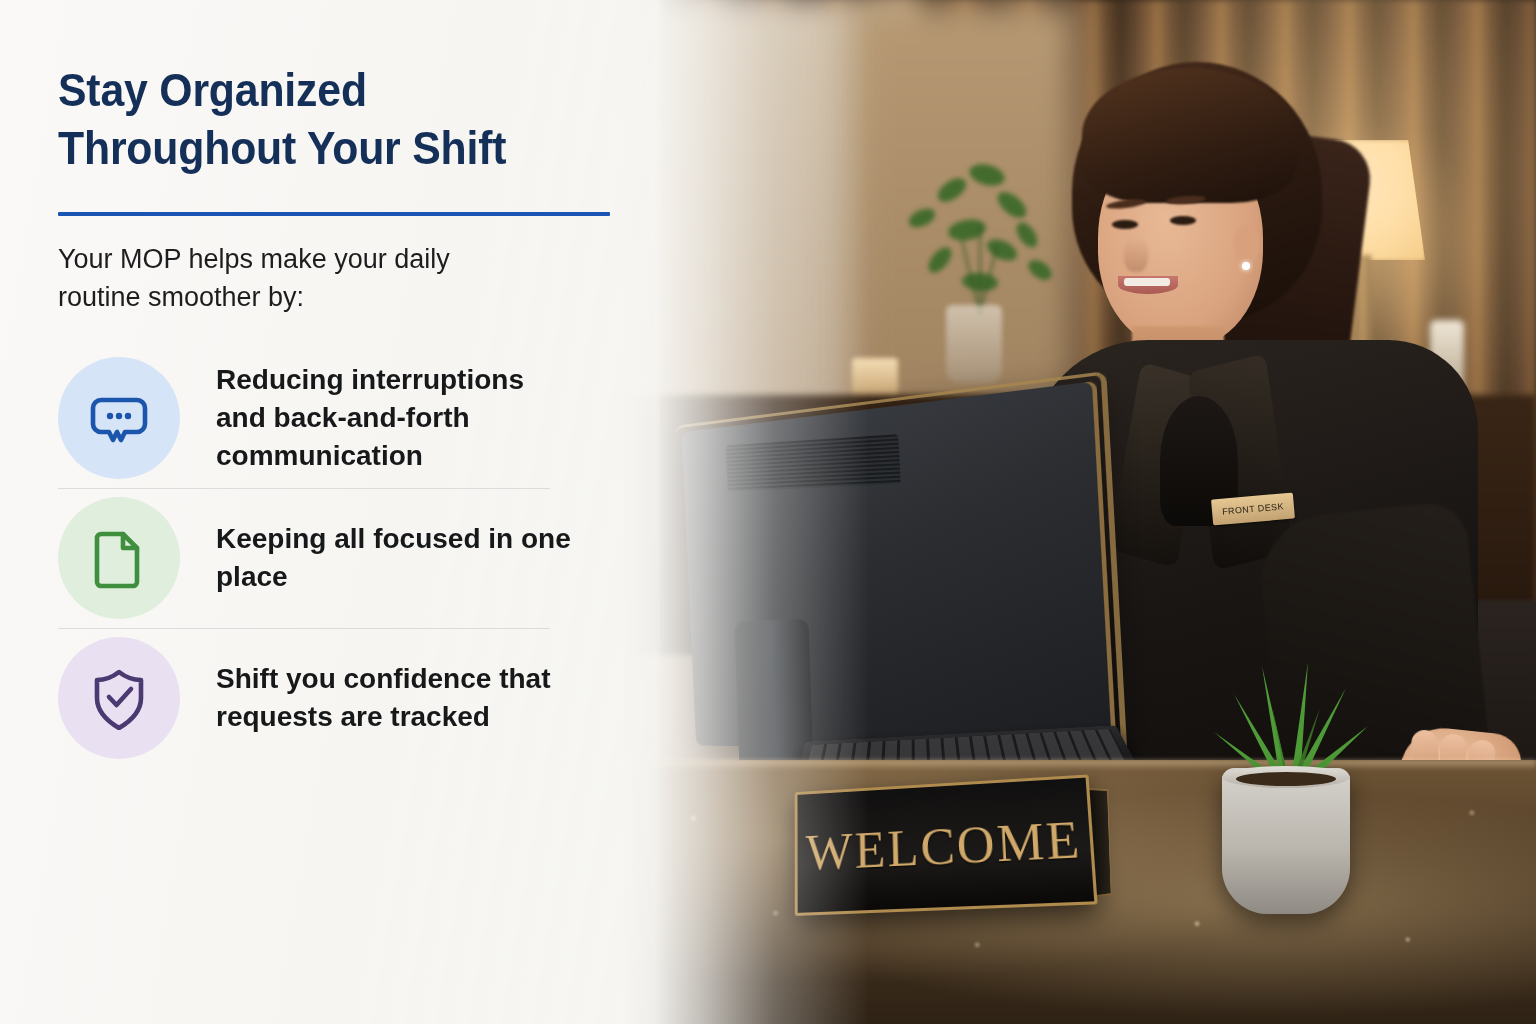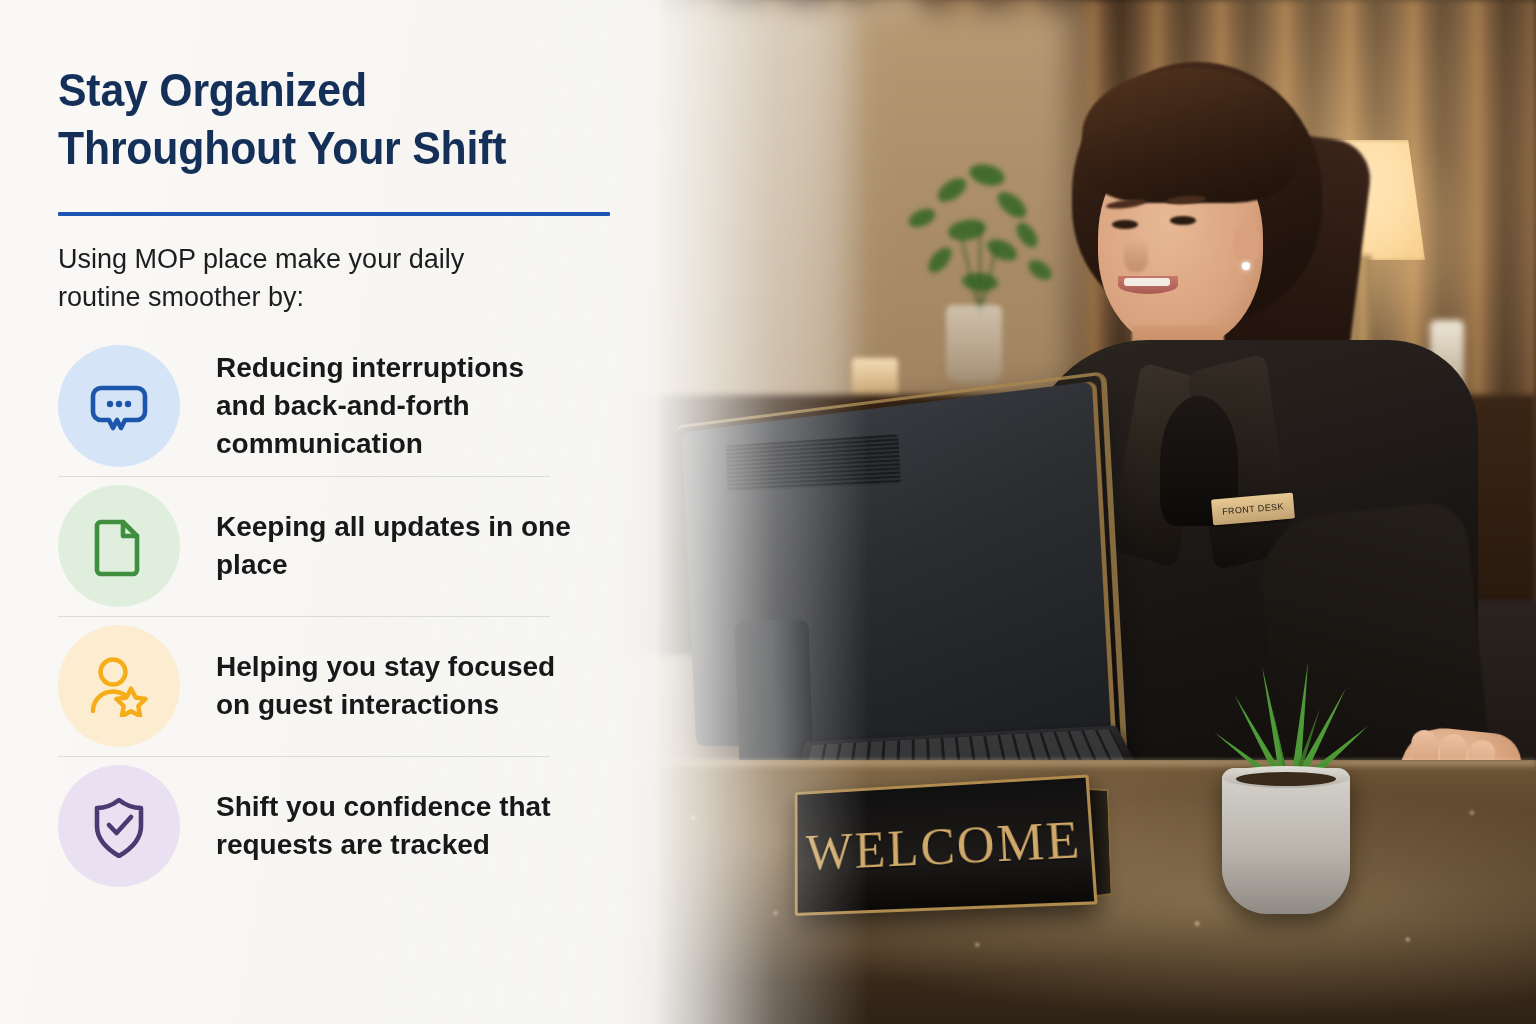--- a/index.html
+++ b/index.html
@@ -388,21 +388,21 @@
   }
   .title-rule {
     position: absolute; left: 58px; top: 212px; width: 552px; height: 4px;
     background: #1a55b3; border-radius: 1px;
   }
   .subtitle {
     position: absolute; left: 58px; top: 240px; width: 470px;
     font-size: 27px; line-height: 1.42; color: #1d1d1f; font-weight: 400;
   }
 
-  .list { position: absolute; left: 0; top: 336px; width: 660px; }
+  .list { position: absolute; left: 0; top: 348px; width: 660px; }
   .row {
     position: relative;
     display: flex; align-items: center;
     min-height: 140px;
     padding: 0 0 0 58px;
   }
   .row + .row::before {
     content: "";
     position: absolute; left: 58px; top: 0; width: 492px; height: 1px;
     background: #dcdcdd;
@@ -534,21 +534,21 @@
 
   <div class="panel"></div>
 
   <div class="content">
 
     <div class="title" style="white-space:pre-line;">Stay Organized
 Throughout Your Shift</div>
 
     <div class="title-rule"></div>
 
-    <div class="subtitle">Using MOP place make your daily routine smoother by:</div>
+    <div class="subtitle">Your MOP helps make your daily routine smoother by:</div>
 
     <div class="list">
 
       <div class="row">
         <div class="badge-circle c-blue">
           <svg width="64" height="64" viewBox="0 0 64 64" fill="none" stroke="#1b56ac" stroke-width="4.6" stroke-linecap="round" stroke-linejoin="round">
             <path d="M14 14h36a8 8 0 0 1 8 8v16a8 8 0 0 1-8 8H38l-4 8-4-8-4 8-4-8h-8a8 8 0 0 1-8-8V22a8 8 0 0 1 8-8z"></path>
             <circle cx="23" cy="30" r="3.2" fill="#1b56ac" stroke="none"></circle>
             <circle cx="32" cy="30" r="3.2" fill="#1b56ac" stroke="none"></circle>
             <circle cx="41" cy="30" r="3.2" fill="#1b56ac" stroke="none"></circle>
@@ -557,33 +557,23 @@
         <div class="row-text">Reducing interruptions and back-and-forth communication</div>
       </div>
 
       <div class="row">
         <div class="badge-circle c-green">
           <svg width="60" height="64" viewBox="0 0 60 64" fill="none" stroke="#3f8f3f" stroke-width="4.6" stroke-linecap="round" stroke-linejoin="round">
             <path d="M12 8h22l14 14v34a4 4 0 0 1-4 4H12a4 4 0 0 1-4-4V12a4 4 0 0 1 4-4z"></path>
             <path d="M34 8v14h14"></path>
           </svg>
         </div>
-        <div class="row-text">Keeping all updates in one place</div>
+        <div class="row-text">Keeping all focused in one place</div>
       </div>
 
-      <div class="row">
-        <div class="badge-circle c-orange">
-          <svg width="66" height="62" viewBox="0 0 66 62" fill="none" stroke="#f6ad18" stroke-width="4.4" stroke-linecap="round" stroke-linejoin="round">
-            <circle cx="27" cy="17" r="12.5"></circle>
-            <path d="M7 56c0-11 9-19.5 20-19.5 4.2 0 8 1.2 11.2 3.2"></path>
-            <path d="M45 33.5l4.6 9 10 1.5-7.3 7 1.8 10-9.1-4.8-9.1 4.8 1.8-10-7.3-7 10-1.5z"></path>
-          </svg>
-        </div>
-        <div class="row-text">Helping you stay focused on guest interactions</div>
-      </div>
 
       <div class="row">
         <div class="badge-circle c-purple">
           <svg width="62" height="64" viewBox="0 0 62 64" fill="none" stroke="#4b3a72" stroke-width="4.6" stroke-linecap="round" stroke-linejoin="round">
             <path d="M31 6c7 5.5 14 8 22 8v18c0 14-10 23-22 30C19 55 9 46 9 32V14c8 0 15-2.5 22-8z"></path>
             <path d="M21 31l7.5 8L43 23"></path>
           </svg>
         </div>
         <div class="row-text">Shift you confidence that requests are tracked</div>
       </div>

